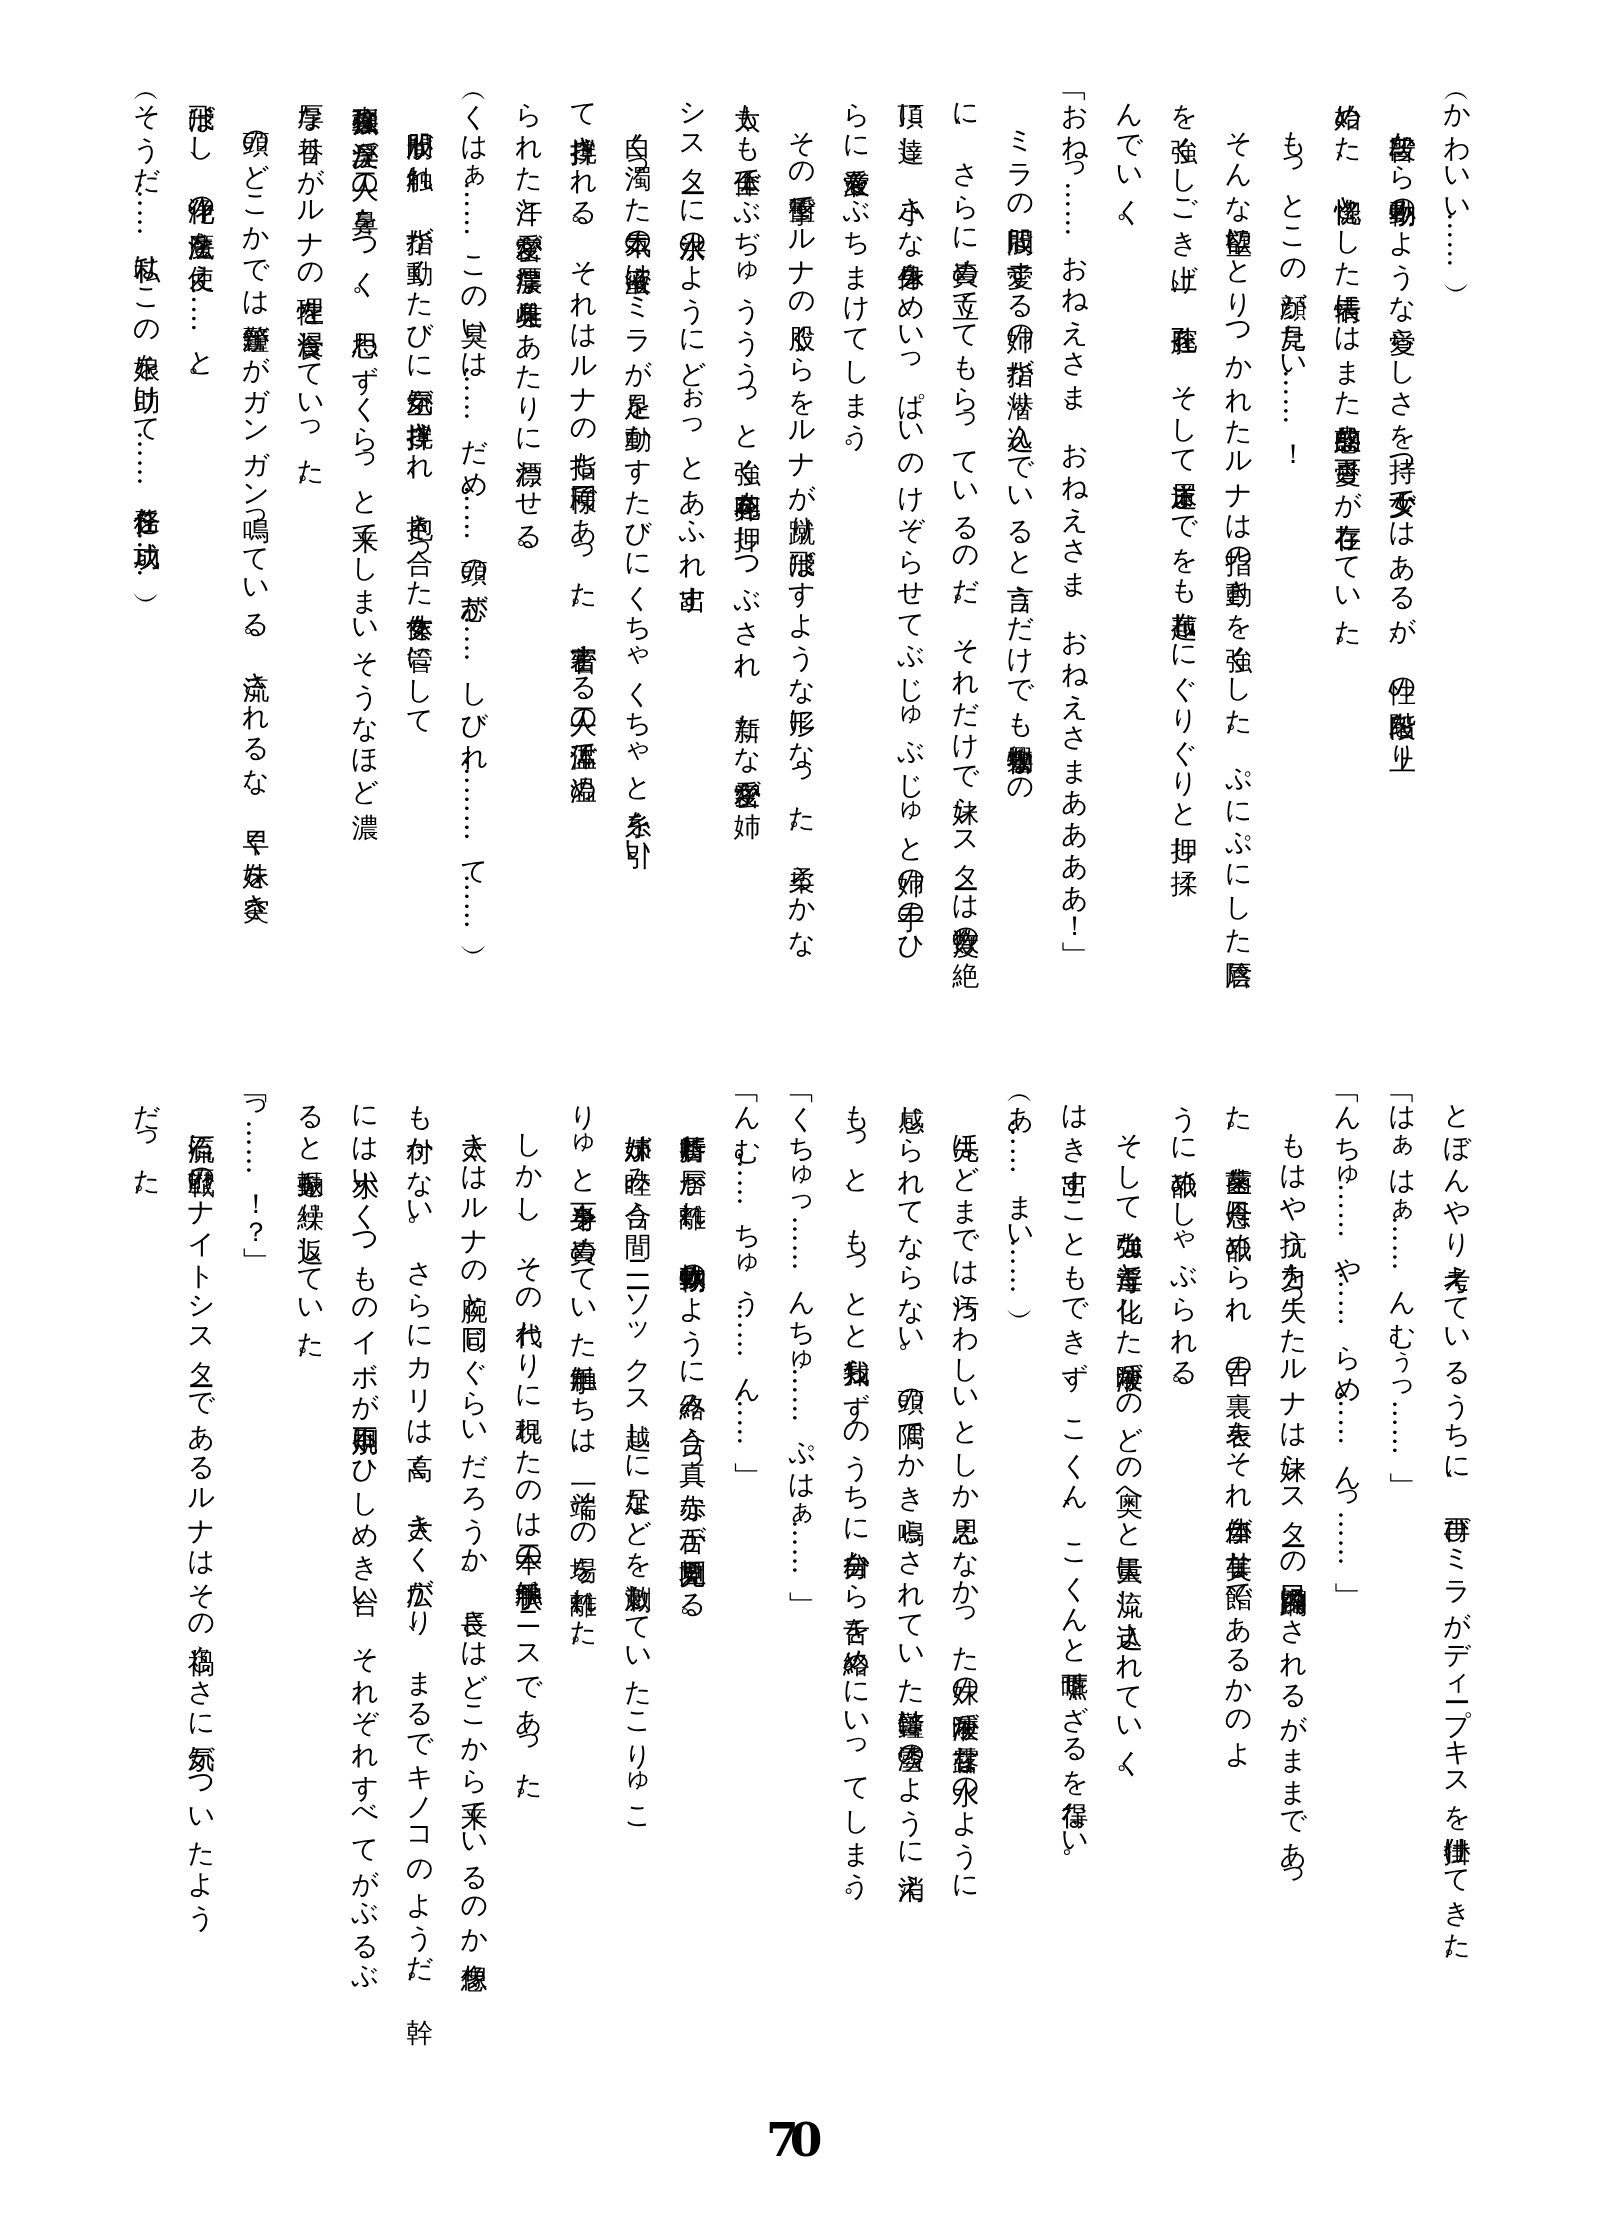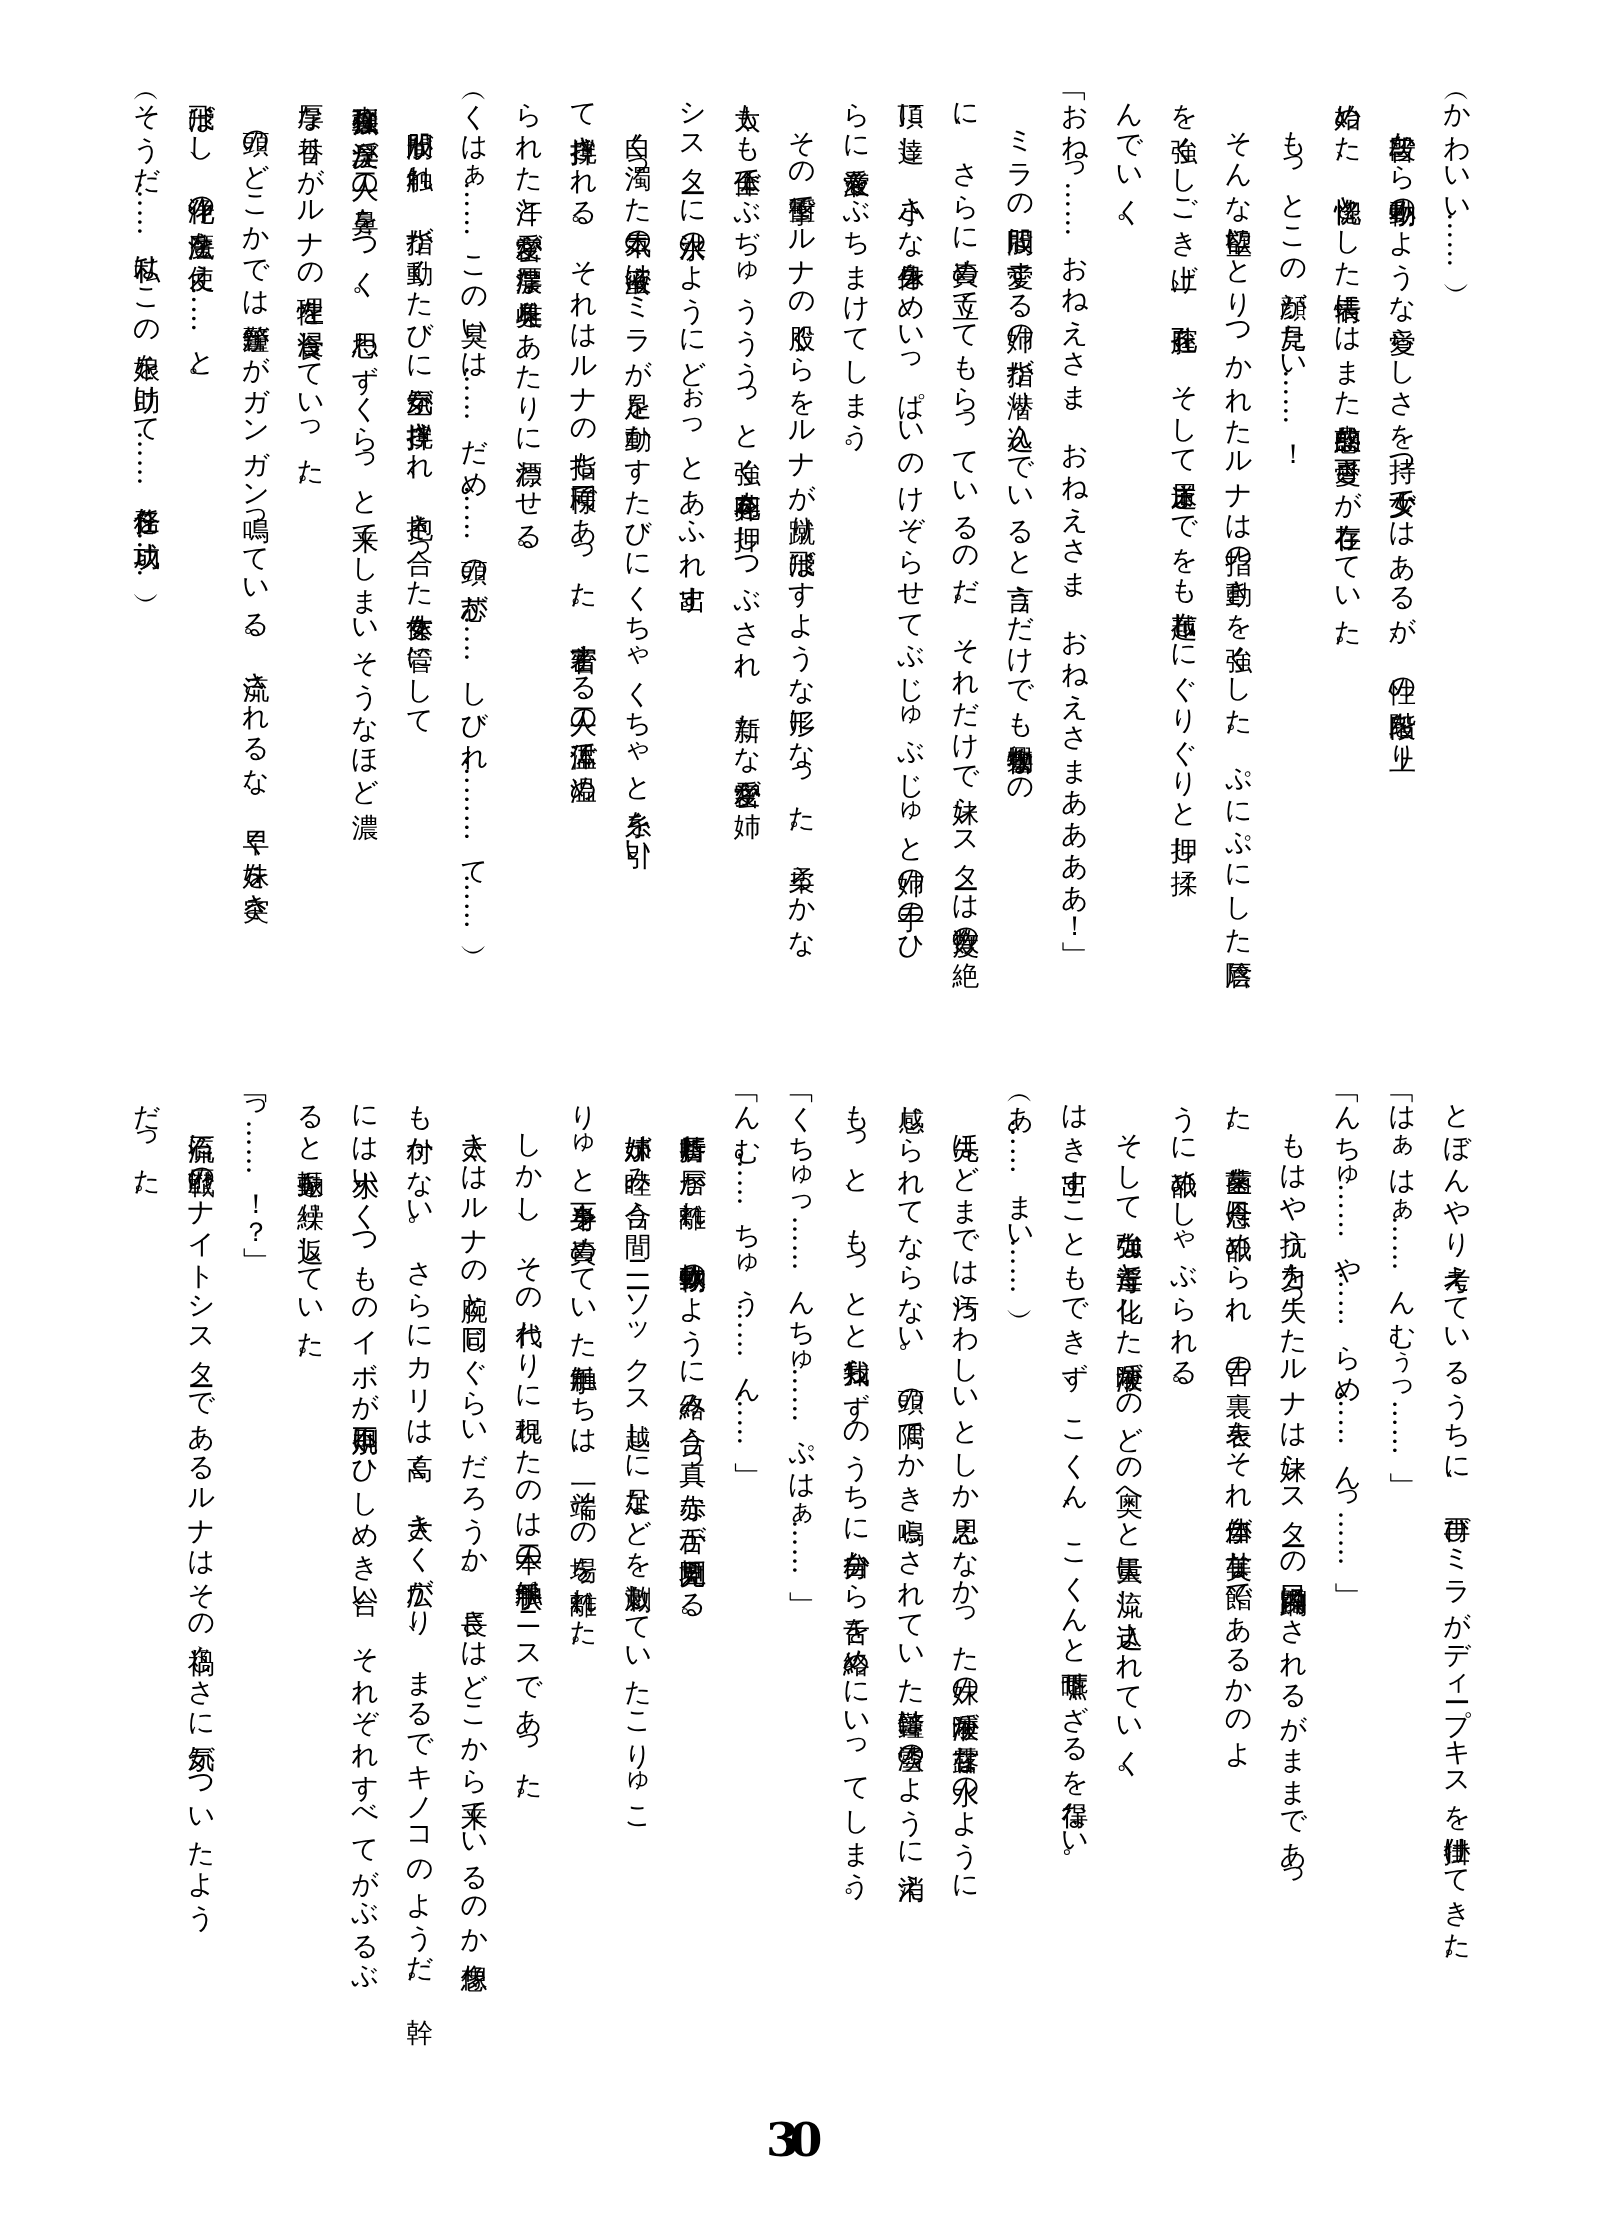--- a/index.html
+++ b/index.html
@@ -92,14 +92,14 @@
       <p>りゅと下半身を責めていた触手たちは、一端その場を離れた。</p>
       <p>　しかし、その代わりに現れたのは二本の触手状ペニスであった。</p>
       <p>　太さはルナの腕と同じぐらいだろうか。長さはどこから来ているのか想像</p>
       <p>も付かない。さらにカリは高く、大きく広がり、まるでキノコのようだ。幹</p>
       <p>には大小いくつものイボが不規則にひしめき合い、それぞれすべてがぶるぶ</p>
       <p>ると振動を繰り返していた。</p>
       <p>「っ……！？」</p>
       <p>　流石に歴戦のナイトシスターであるルナはその禍々しさに気がついたよう</p>
       <p>だった。</p>
     </section>
-  <div class="page-number">30</div>
+  <div class="page-number">70</div>
 </div>
 
 </body></html>

